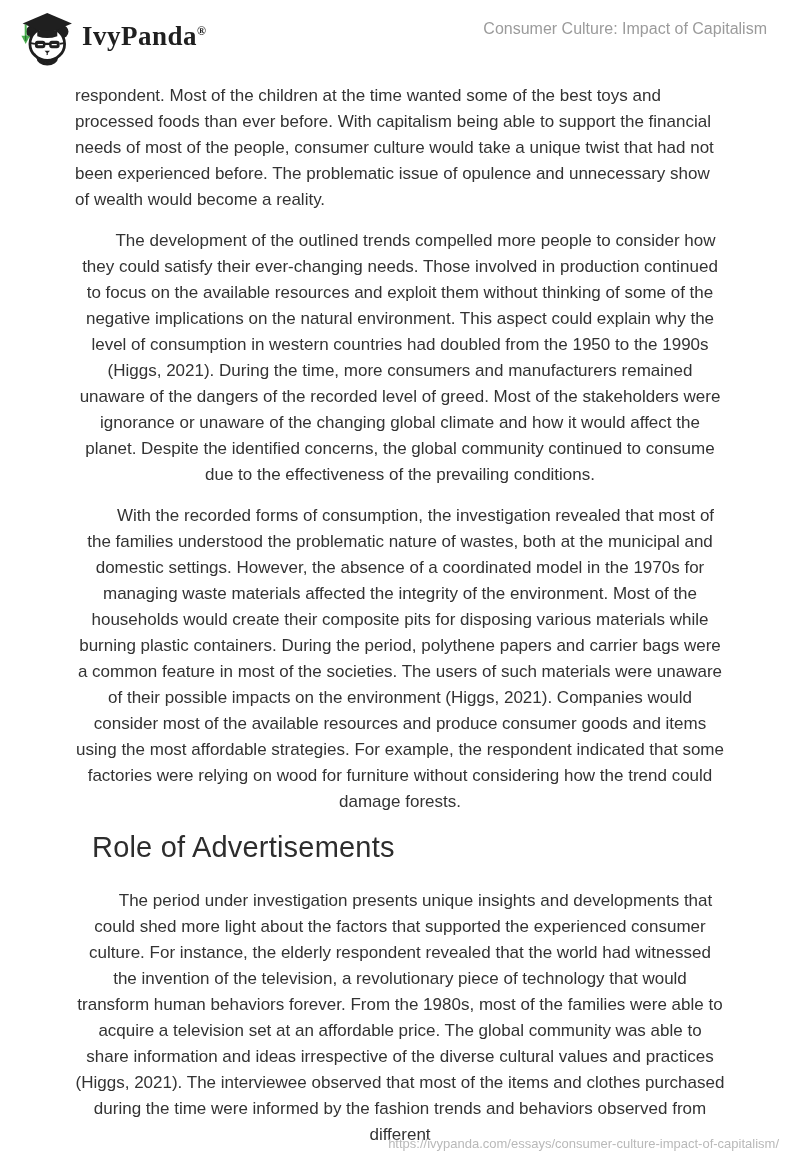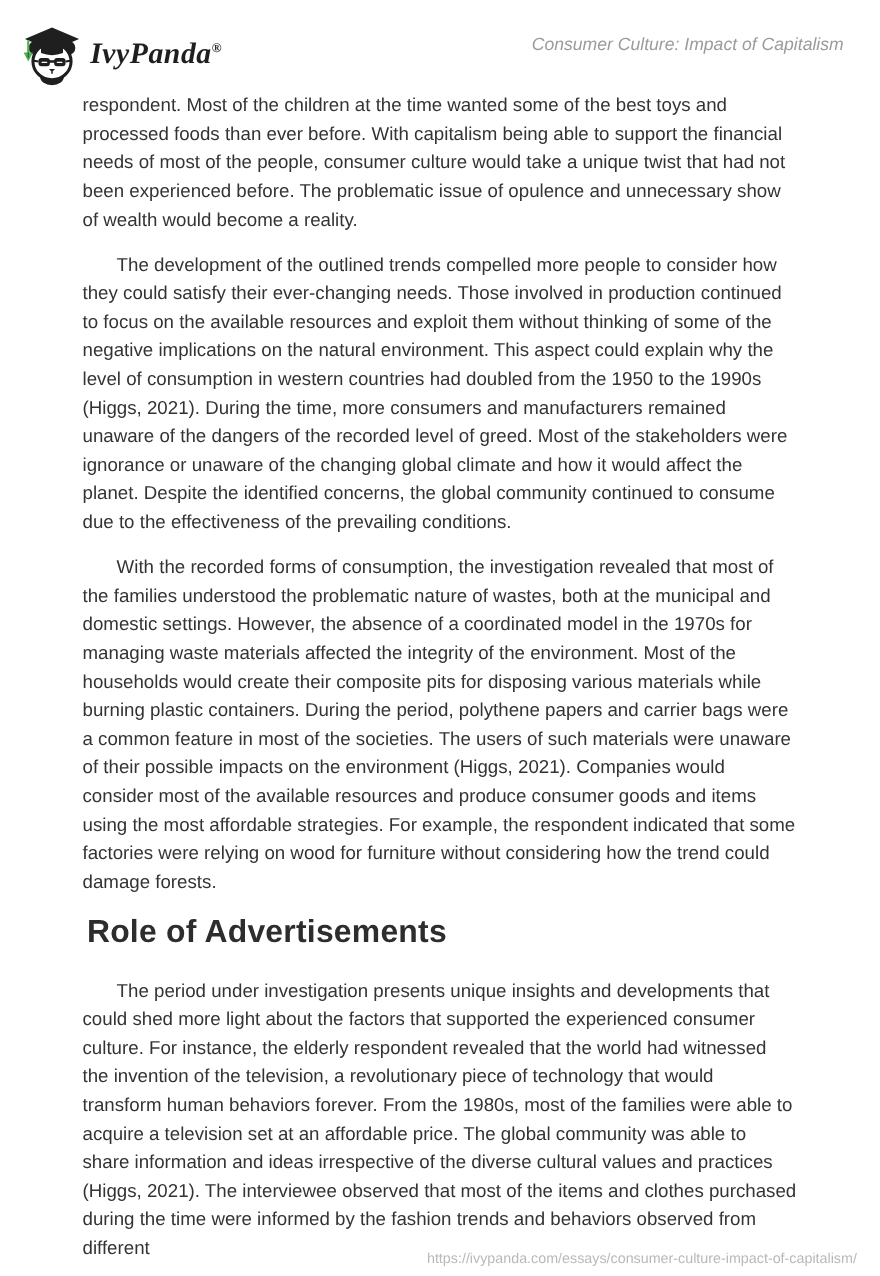--- a/index.html
+++ b/index.html
@@ -11,23 +11,22 @@
     position: relative;
     width: 800px;
     height: 1160px;
     background: #ffffff;
     overflow: hidden;
     font-family: "Liberation Sans", sans-serif;
   }
   
   .page-header {
     position: absolute;
-    top: 16px; left: 0; right: 0;
+    top: 4px; left: 0; right: 0;
     height: 68px;
-    font-style: italic;
   }
   .brand {
     position: absolute;
     left: 18px;
     top: 7px;
     display: flex;
     align-items: center;
     gap: 7px;
     cursor: pointer;
   }
@@ -68,26 +67,27 @@
     color: var(--body-text, #333333);
   }
   .page-body p {
     margin: 0 0 15px 0;
     font-size: 17px;
     line-height: 26px;
     text-align: left;
   }
   .page-body p.indent {
     text-indent: 31px;
+    text-align: center;
   }
   .page-body h2 {
-    margin: 12px 0 24px 4px;
+    margin: 12px 0 24px 17px;
     font-size: 29px;
     line-height: 34px;
-    font-weight: bold;
+    font-weight: normal;
     color: var(--heading-text, #2d2d2d);
     letter-spacing: 0.2px;
   }
   
   .source-url {
     position: absolute;
     top: 1136px;
     right: 21px;
     font-size: 13px;
     color: var(--footer-url, #b9b9b9);

